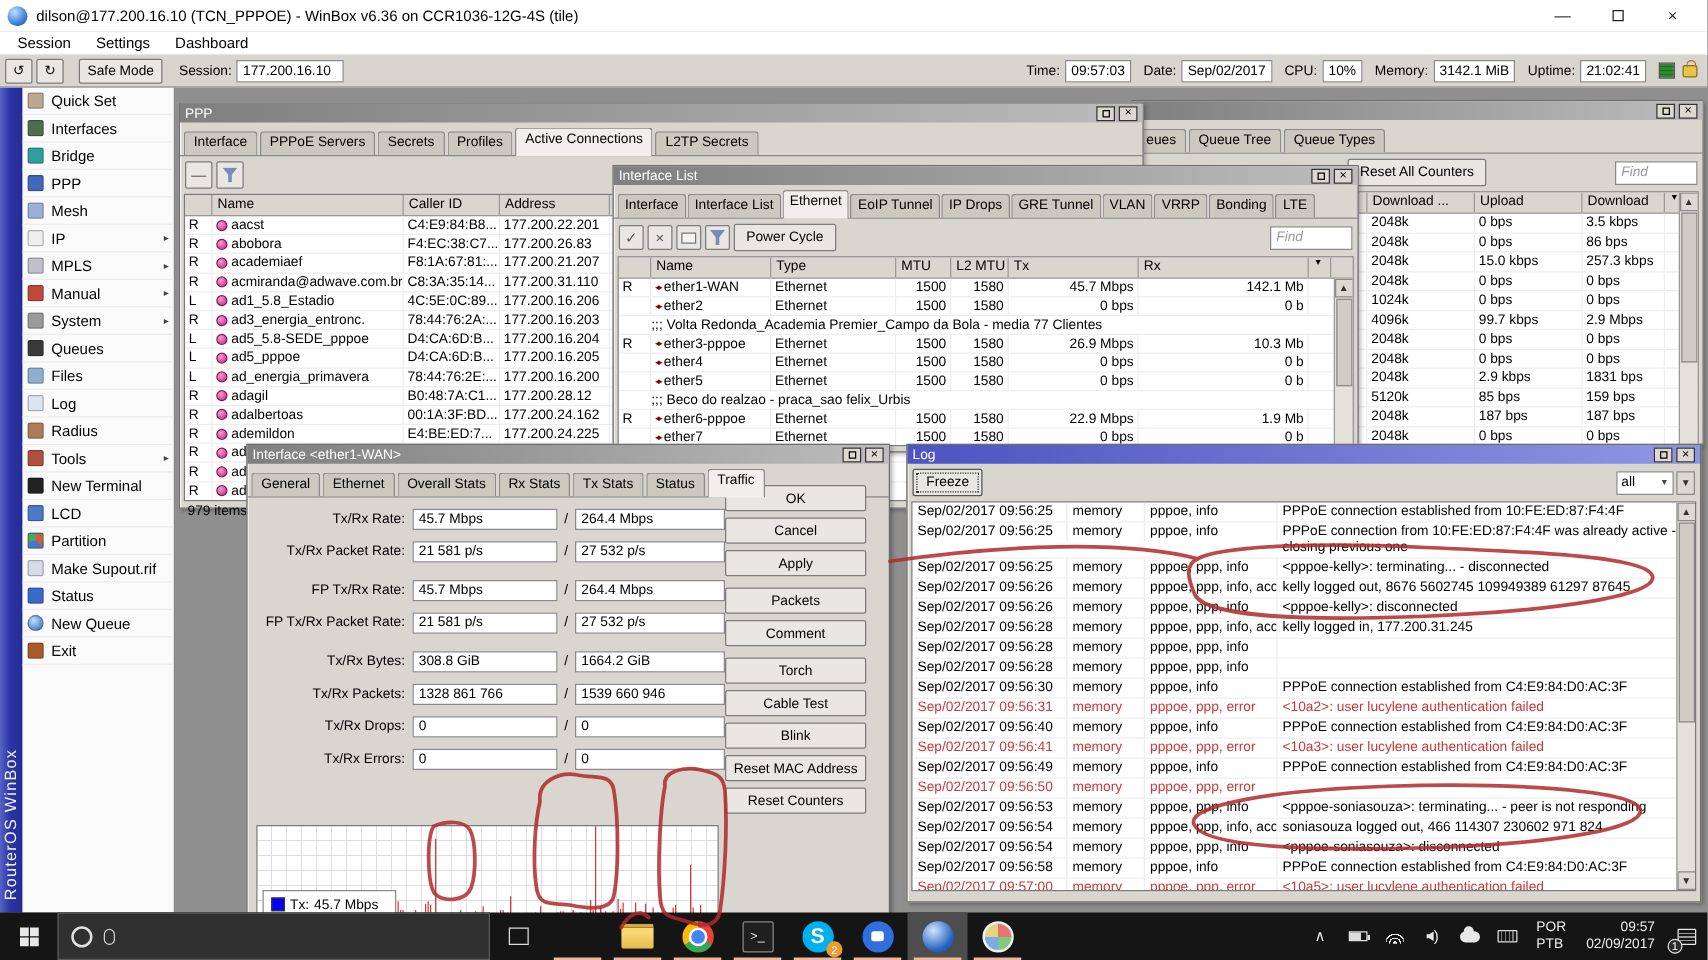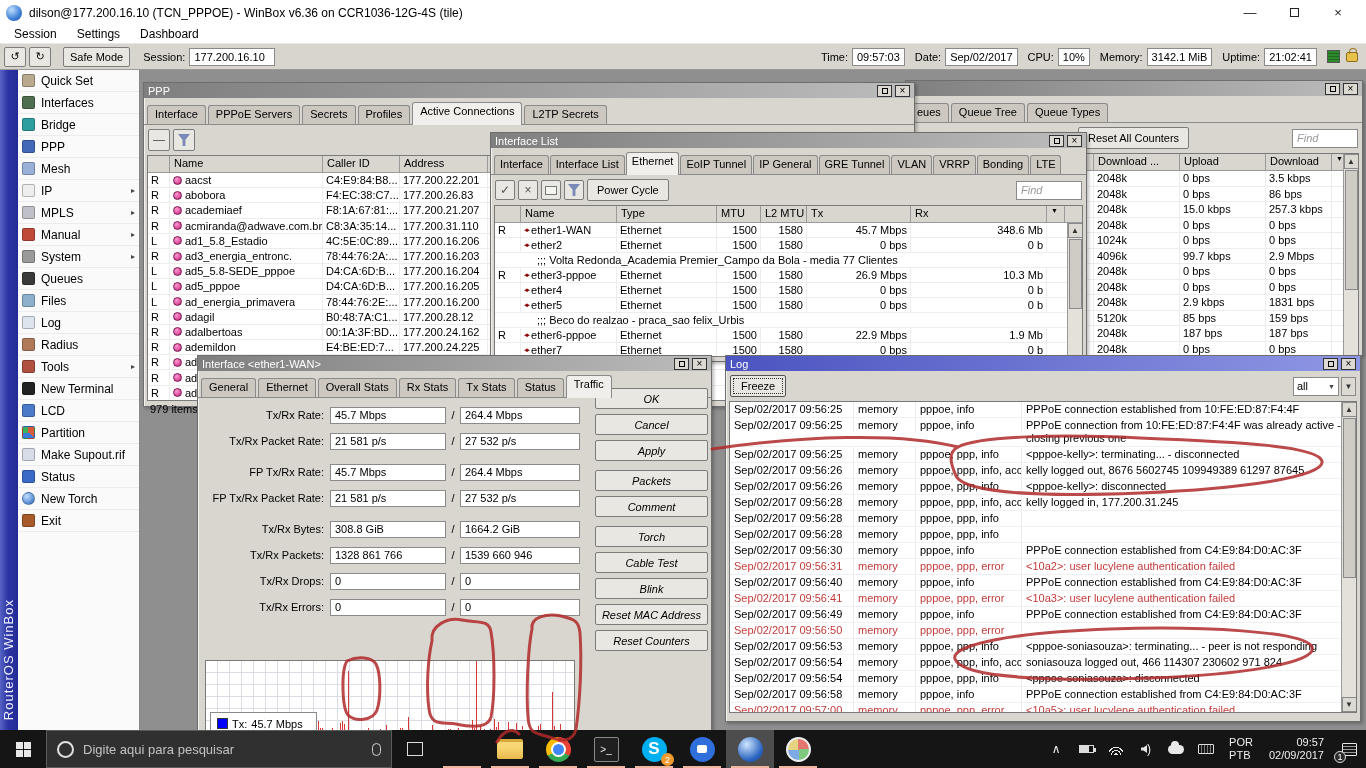--- a/index.html
+++ b/index.html
@@ -66,21 +66,21 @@
   .hrow{display:flex;background:#d9d6cf;border-bottom:1px solid #9a9a9a;height:17px;}
   .hc{font-size:11px;padding:1px 4px;border-right:1px solid #9a9a9a;white-space:nowrap;overflow:hidden;}
   .r{display:flex;border-bottom:1px solid #ededed;height:15px;align-items:center;}
   .c{font-size:11px;padding:0 3px;border-right:1px solid #ededed;white-space:nowrap;overflow:hidden;height:100%;display:flex;align-items:center;}
   .c.num{justify-content:flex-end;}
   .vscroll{position:absolute;top:0;right:0;width:15px;background:#e4e1da;border-left:1px solid #9a9a9a;display:flex;flex-direction:column;align-items:center;}
   .scap{width:15px;height:15px;background:#dcd9d2;border:1px solid #8a8a8a;font-size:8px;color:#333;display:flex;align-items:center;justify-content:center;}
   .sthumb{width:13px;background:#cfccc5;border:1px solid #8a8a8a;margin:1px 0;}
   .dot{width:9px;height:9px;border-radius:50%;background:radial-gradient(circle at 35% 30%,#ff9ad1,#c2257e);border:1px solid #7c1450;margin-right:3px;flex:0 0 auto;position:relative;}
   .ethic{font-size:7px;color:#8b0000;margin-right:2px;letter-spacing:-1px;flex:0 0 auto;}
-  .commentcell{font-size:11px;padding-left:42px;white-space:nowrap;overflow:hidden;display:flex;align-items:center;height:100%;}
+  .commentcell{font-size:11px;padding-left:26px;white-space:nowrap;overflow:hidden;display:flex;align-items:center;height:100%;}
   
   .frow{display:flex;align-items:center;height:18px;margin-bottom:8px;}
   .frow[data-gap="g"]{margin-top:13px;}
   .flabel{width:128px;text-align:right;padding-right:6px;font-size:11px;white-space:nowrap;}
   .fbox{width:116px;height:17px;background:#fff;border:1px solid #8a8a8a;font-size:11px;padding:0 4px;display:flex;align-items:center;white-space:nowrap;overflow:hidden;}
   .fslash{width:14px;text-align:center;font-size:11px;}
   .fbox2{width:120px;}
   .dbtn{width:113px;height:21px;background:#e9e7e2;border:1px solid #7c7c7c;border-radius:2px;font-size:11px;display:flex;align-items:center;justify-content:center;margin-bottom:5px;white-space:nowrap;}
   .dbtn[data-gap="g"]{margin-top:9px;}
   .graph{position:absolute;left:7px;top:270px;width:370px;height:97px;background:#fff;border:1px solid #7a7a7a;
@@ -303,21 +303,21 @@
     </div>
 
     <div class="sideitem">
       <span class="sideicon" data-icon="manual"></span>
       <span class="sidelabel">Status</span>
       <span class="sidearrow"></span>
     </div>
 
     <div class="sideitem">
       <span class="sideicon" data-icon="winbox"></span>
-      <span class="sidelabel">New Torch</span>
+      <span class="sidelabel">New Queue</span>
       <span class="sidearrow"></span>
     </div>
 
     <div class="sideitem">
       <span class="sideicon" data-icon="exit"></span>
       <span class="sidelabel">Exit</span>
       <span class="sidearrow"></span>
     </div>
   </div>
 <div class="abs mdi"></div>
@@ -655,21 +655,21 @@
         </span>
       <span class="wbtn">×</span>
     </span>
   </div>
   <div class="tabbar" style="gap:1px;">
 
   <span class="tab" style="padding:2px 5px;" data-sel="">Interface</span>
       <span class="tab" style="padding:2px 5px;" data-sel="">Interface List</span>
       <span class="tab" style="padding:2px 5px;" data-sel="1">Ethernet</span>
       <span class="tab" style="padding:2px 5px;" data-sel="">EoIP Tunnel</span>
-      <span class="tab" style="padding:2px 5px;" data-sel="">IP General</span>
+      <span class="tab" style="padding:2px 5px;" data-sel="">IP Drops</span>
       <span class="tab" style="padding:2px 5px;" data-sel="">GRE Tunnel</span>
       <span class="tab" style="padding:2px 5px;" data-sel="">VLAN</span>
       <span class="tab" style="padding:2px 5px;" data-sel="">VRRP</span>
       <span class="tab" style="padding:2px 5px;" data-sel="">Bonding</span>
       <span class="tab" style="padding:2px 5px;" data-sel="">LTE</span>
     </div>
   <div class="wtools">
     <span class="sqbtn" style="width:20px;height:20px;">✓</span>
     <span class="sqbtn" style="width:20px;height:20px;">×</span>
     <span class="sqbtn" style="width:20px;height:20px;">
@@ -697,21 +697,21 @@
         <div class="r ifrow" data-kind="iface">
           <span class="c" style="width:26px;">R</span>
           <span class="c" style="width:96px;">
             <span class="ethic">◂▸</span>
             <span>ether1-WAN</span>
           </span>
           <span class="c" style="width:100px;">Ethernet</span>
           <span class="c num" style="width:44px;">1500</span>
           <span class="c num" style="width:46px;">1580</span>
           <span class="c num" style="width:104px;">45.7 Mbps</span>
-          <span class="c num" style="width:136px;">348.6 Mb</span>
+          <span class="c num" style="width:136px;">142.1 Mb</span>
 
         </div>
 
         <div class="r ifrow" data-kind="iface">
           <span class="c" style="width:26px;"></span>
           <span class="c" style="width:96px;">
             <span class="ethic">◂▸</span>
             <span>ether2</span>
           </span>
           <span class="c" style="width:100px;">Ethernet</span>
@@ -1627,21 +1627,21 @@
           </div>
         <div class="lrow">
             <span class="sw" style="background:#ff0000;"></span>
             <span>Rx:</span>
             <span>264.4 Mbps</span>
           </div>
       </div>
     </div>
     <div class="graph2" style="top:363px;"></div>
   </div>
-  <div style="position:absolute;right:3px;top:32px;font-style:italic;">
+  <div style="position:absolute;right:18px;top:32px;">
 
   <div class="dbtn" data-gap="">OK</div>
       <div class="dbtn" data-gap="">Cancel</div>
       <div class="dbtn" data-gap="">Apply</div>
       <div class="dbtn" data-gap="g">Packets</div>
       <div class="dbtn" data-gap="">Comment</div>
       <div class="dbtn" data-gap="g">Torch</div>
       <div class="dbtn" data-gap="">Cable Test</div>
       <div class="dbtn" data-gap="">Blink</div>
       <div class="dbtn" data-gap="">Reset MAC Address</div>
@@ -1826,21 +1826,20 @@
   <span class="startbtn">
       <span class="winlogo">
         <i></i>
         <i></i>
         <i></i>
         <i></i>
       </span>
     </span>
   <span class="searchbox">
     <span class="cortana"></span>
-    <span class="searchtext">Digite aqui para pesquisar</span>
     <span class="micic"></span>
   </span>
   <span class="taskview">
       <span class="tvic"></span>
     </span>
   <span style="display:flex;">
 
       <span class="app" data-icon="edge" data-active="">
         <span class="aic">
           <span></span>

